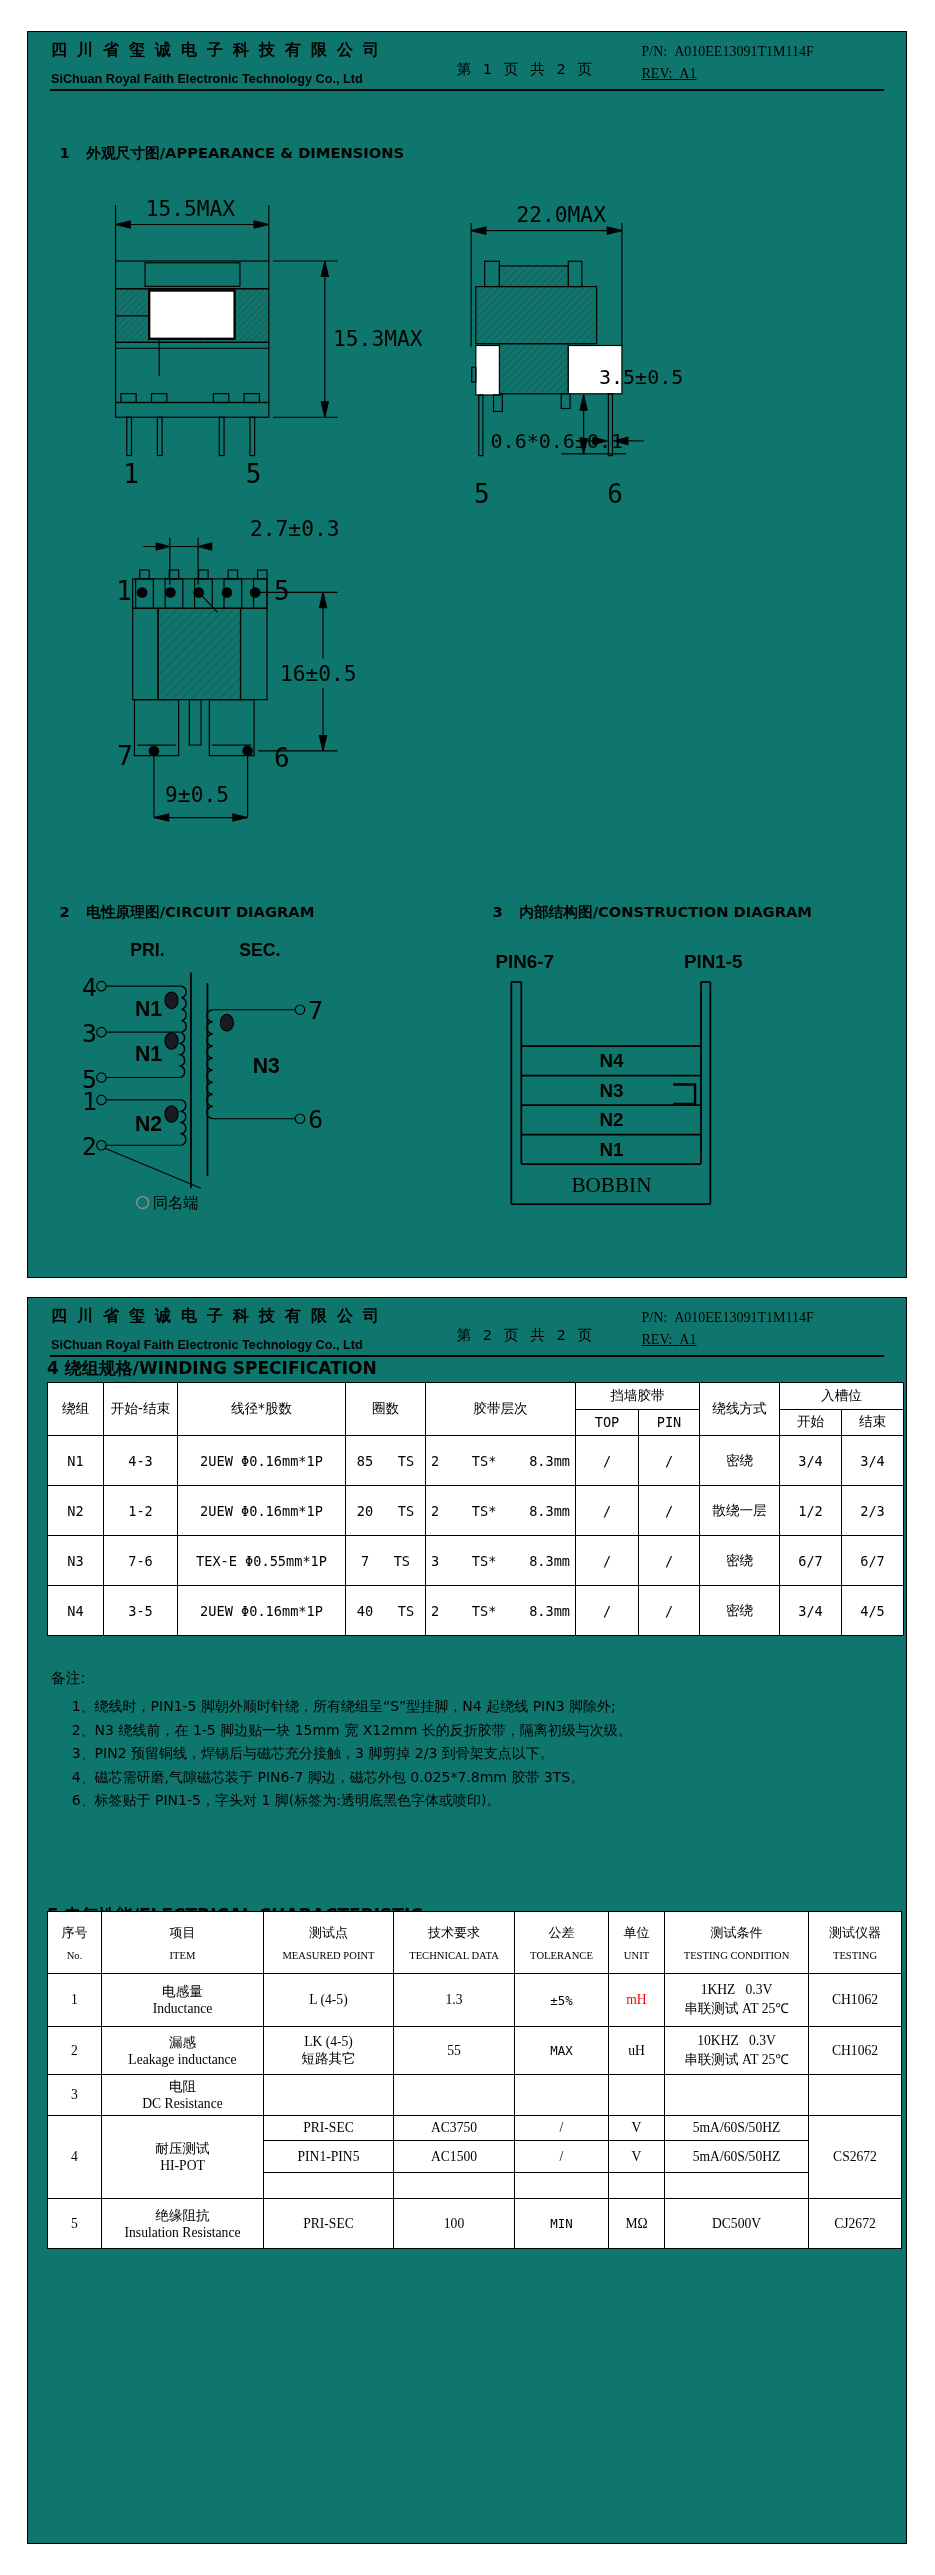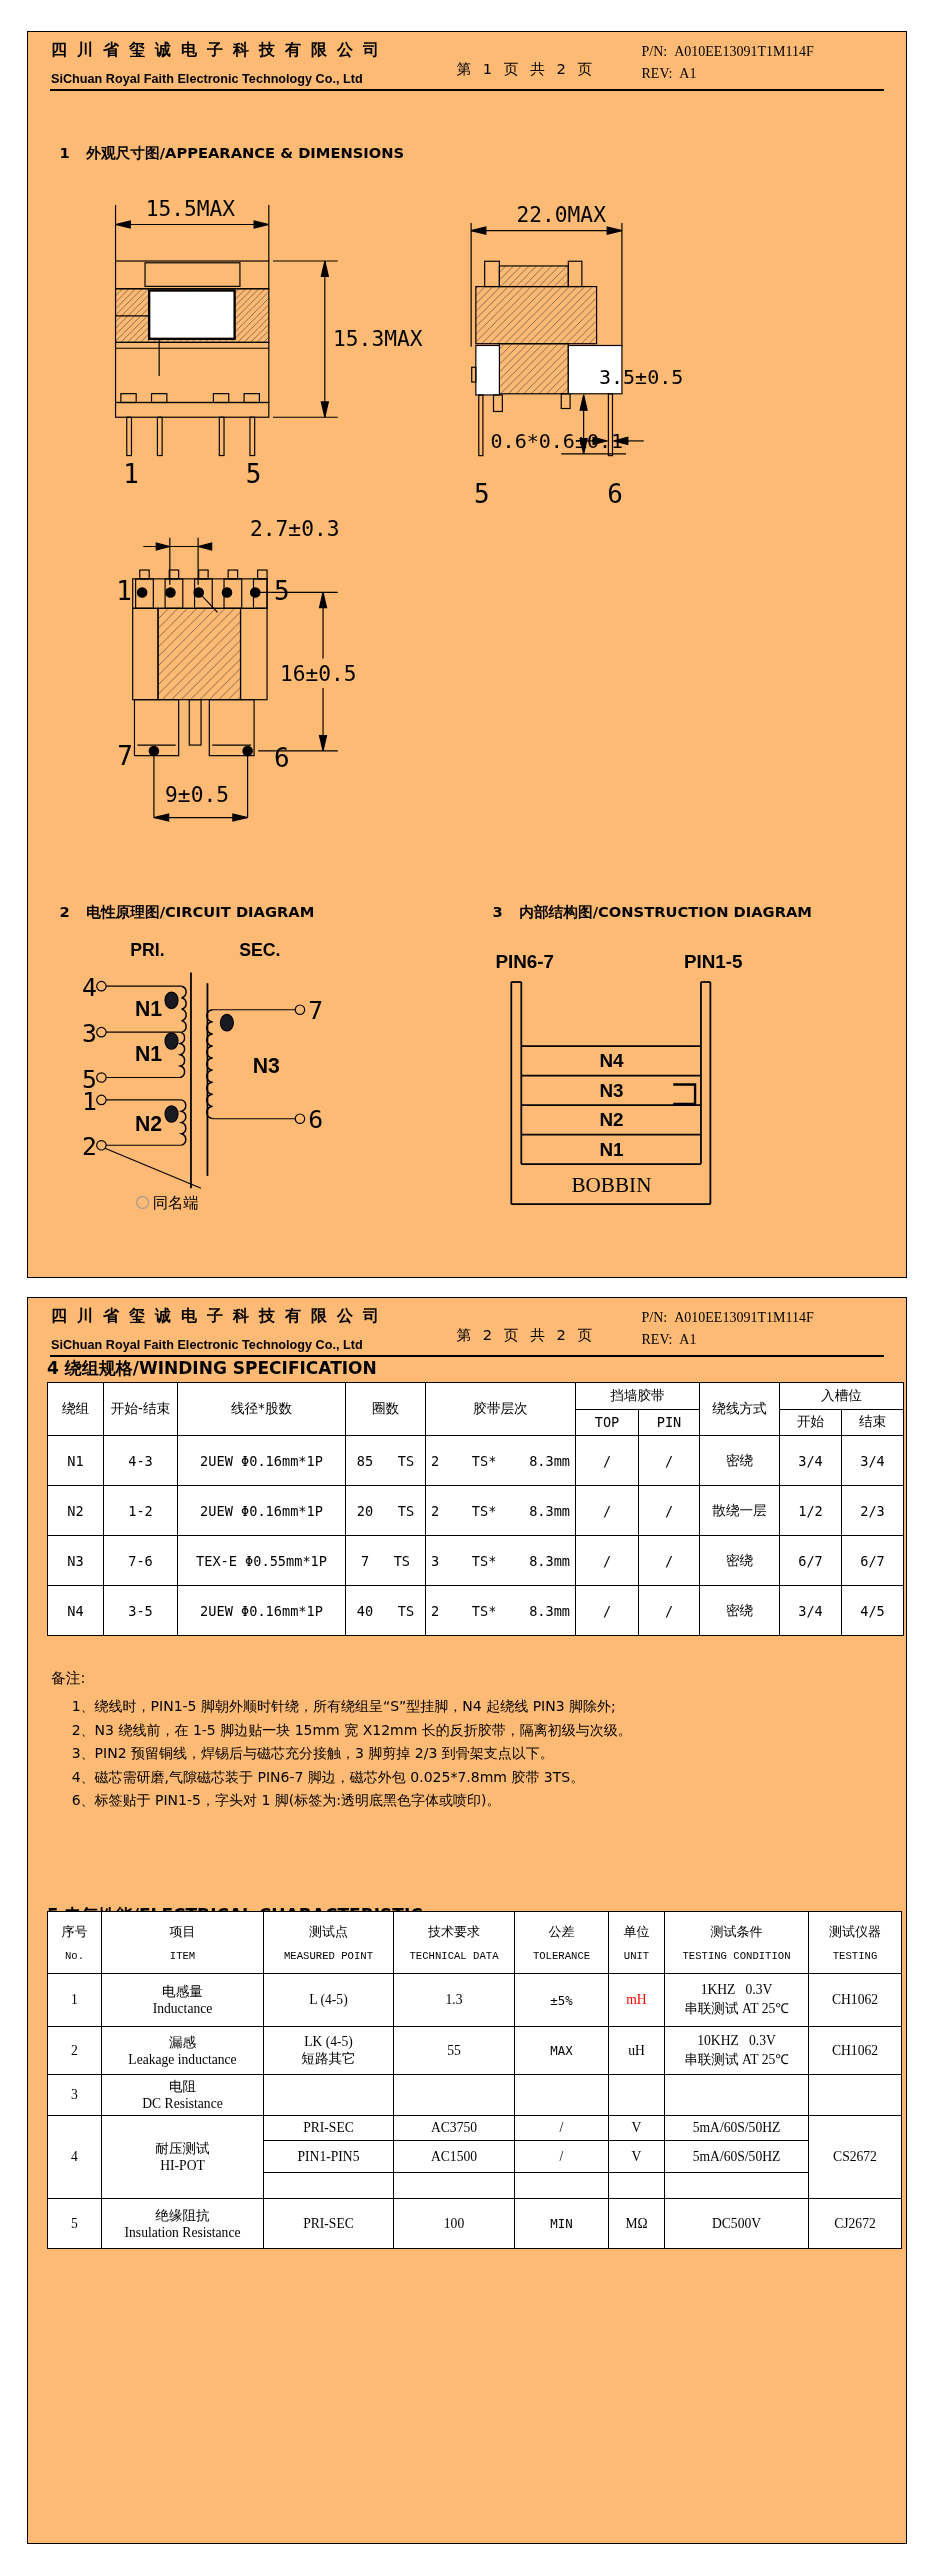--- a/index.html
+++ b/index.html
@@ -1,45 +1,45 @@
 <!DOCTYPE html>
 <html style="font-size:9.4px"><head>
 <meta charset="utf-8">
 <style>
   html,body{margin:0;padding:0;background:#fff;}
   body{position:relative;width:935px;height:2576px;font-family:"DejaVu Sans",sans-serif;color:#000;}
-  .page{position:absolute;left:26.5px;width:878px;border:1.2px solid #000;background:#fdba74;}
+  .page{position:absolute;left:26.5px;width:878px;border:1.2px solid #000;background:#0f766e;}
   #page1{top:31px;height:1245px;}
   #page2{top:1297px;height:1245px;}
   
   .hdr-cn{position:absolute;left:23.6px;top:8.3px;font-size:16px;font-weight:bold;letter-spacing:10px;white-space:nowrap;}
   .hdr-en{position:absolute;left:23.6px;top:39px;font-size:13.6px;font-weight:bold;font-family:"Liberation Sans",sans-serif;transform:scaleX(.93);transform-origin:left;white-space:nowrap;}
   .hdr-page{position:absolute;left:429px;top:28px;font-size:14.7px;letter-spacing:3.5px;white-space:nowrap;}
   .hdr-pn{position:absolute;left:614px;top:11.8px;font-size:14px;font-family:"Liberation Serif",serif;white-space:nowrap;}
-  .hdr-rev{position:absolute;left:614px;top:34px;font-size:14px;font-family:"Liberation Serif",serif;white-space:nowrap;}
+  .hdr-rev{position:absolute;left:614px;top:34px;font-size:14px;font-family:"Liberation Serif",serif;white-space:nowrap;text-decoration:underline;}
   .hdr-rule{position:absolute;left:22.4px;top:57px;width:834px;height:2.4px;background:#000;}
   .sec-title{position:absolute;font-weight:bold;font-size:14.7px;white-space:nowrap;}
   .sec-title .num{margin-right:16.5px;}
   .big-title{font-size:17px;}
   .big-title .num{margin-right:5.9px;}
   svg{position:absolute;overflow:visible;}
   svg text{font-family:"DejaVu Sans Mono",monospace;fill:#000;}
   .lbl-sans{font-family:"Liberation Sans",sans-serif !important;font-weight:bold;}
   .lbl-serif{font-family:"Liberation Serif",serif !important;}
   
   table{border-collapse:collapse;table-layout:fixed;background:#fff;}
   .spec-table{position:absolute;left:19.5px;width:855px;}
   .spec-table td,.spec-table th{border:1.2px solid #000;text-align:center;vertical-align:middle;font-weight:normal;padding:0;}
   #winding-table th{font-size:13.6px;}
   #winding-table td{font-size:13.6px;white-space:pre;}
   #winding-table .mono{font-family:"DejaVu Sans Mono",monospace;}
   #winding-table tr.hrow{height:26.5px;}
   #winding-table tr.brow{height:50px;}
   #elec-table th{font-size:13px;}
-  #elec-table th .en{display:block;font-family:Liberation Mono, monospace;font-size:10.6px;margin-top:8.3px;font-weight:normal;}
+  #elec-table th .en{display:block;font-family:Liberation Serif, serif;font-size:10.6px;margin-top:8.3px;font-weight:normal;}
   #elec-table td{font-size:13.6px;font-family:"Liberation Serif",serif;}
   #elec-table .mono{font-family:"DejaVu Sans Mono",monospace;font-size:12.4px;}
   .red{color:#ff0000;}
   .notes{position:absolute;left:23.6px;}
   .notes .note-label{font-size:14.7px;margin-bottom:7px;}
   .notes ol{list-style:none;margin:0;padding:0 0 0 20.6px;}
   .notes li{font-size:14px;line-height:23.6px;white-space:nowrap;}
 </style>
 </head>
 <body>

